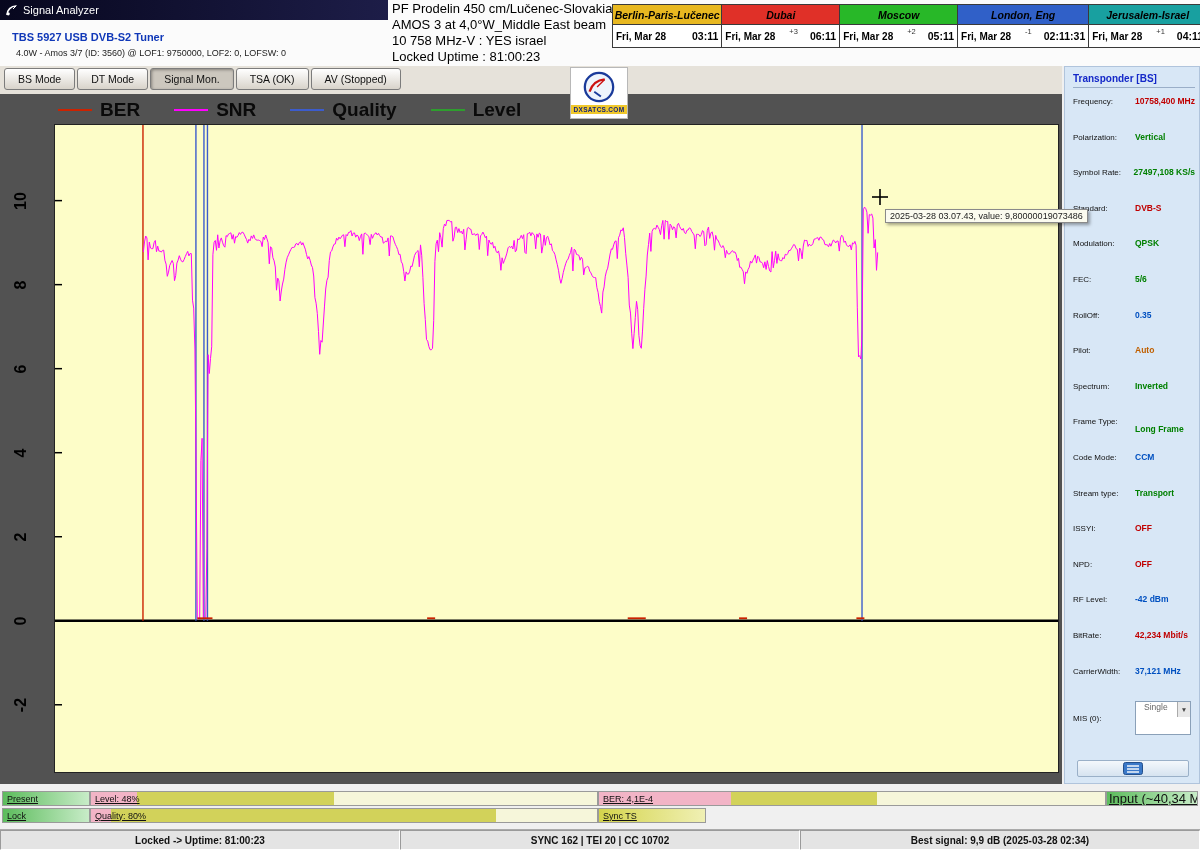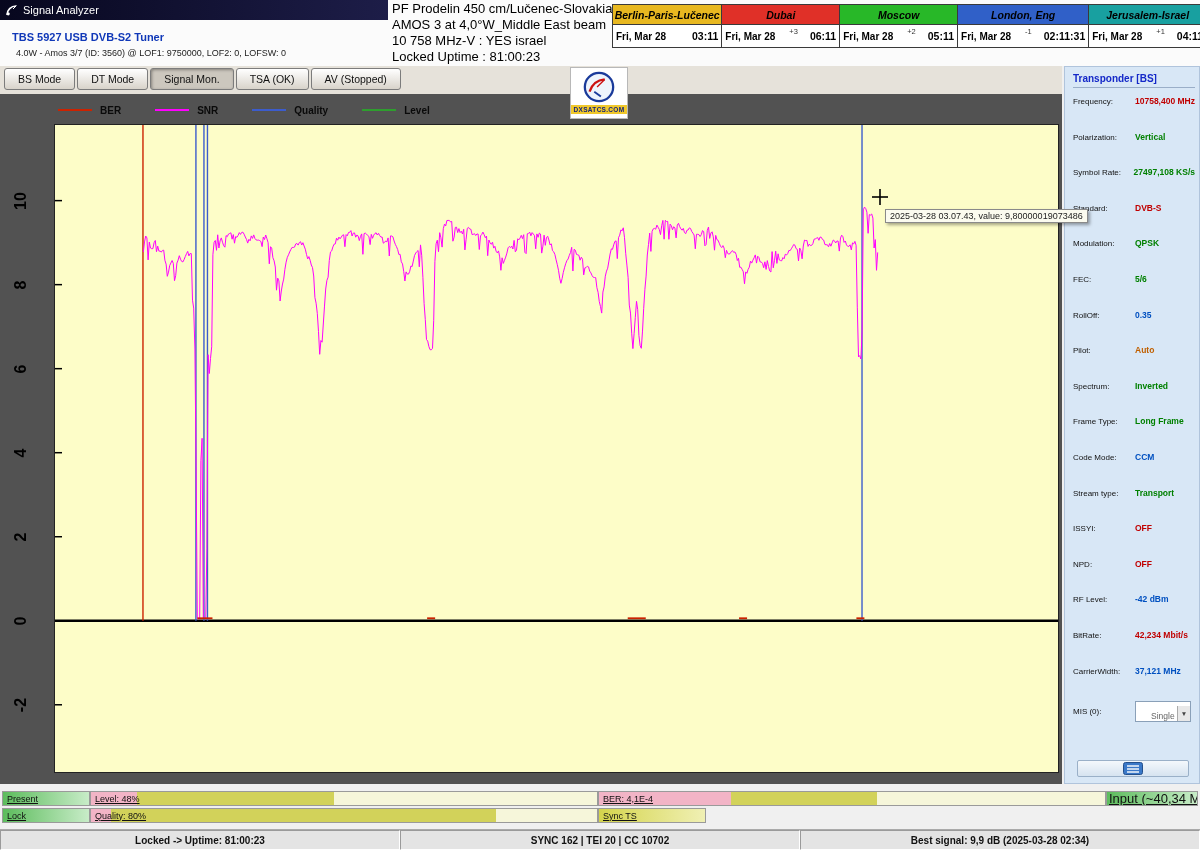--- a/index.html
+++ b/index.html
@@ -22,33 +22,33 @@
   .tabbar-bg{position:absolute;left:0;top:66px;width:1062px;height:28px;background:#e6e2da;}
   .tabs{position:absolute;left:4px;top:68px;display:flex;gap:2px;z-index:2;}
   .tab{font-size:10.5px;padding:4px 13px;border:1px solid #7c7c7c;border-radius:3px;background:linear-gradient(#ffffff,#d8d3ca);color:#111;white-space:nowrap;}
   .tab.active{background:#ccc7be;box-shadow:inset 1px 1px 3px rgba(0,0,0,0.35);}
   .logo{position:absolute;left:570px;top:67px;width:58px;height:52px;background:#fff;border:1px solid #b8b8b8;z-index:6;display:flex;flex-direction:column;align-items:center;padding-top:2px;}
   .logo-text{font-size:6.5px;font-weight:bold;color:#14247c;background:#f0c82c;padding:1px 3px;margin-top:1px;letter-spacing:0.3px;}
   .chart{position:absolute;left:0;top:94px;width:1062px;height:690px;background:#525252;}
   .legend{position:absolute;left:58px;top:7px;display:flex;align-items:center;height:18px;}
   .legend-item{display:flex;align-items:center;margin-right:34px;}
   .legend-line{width:34px;height:0;border-top:2px solid;}
-  .legend-label{margin-left:8px;font-size:10px;font-weight:bold;color:#0a0a0a;}
+  .legend-label{margin-left:8px;font-size:19px;font-weight:bold;color:#0a0a0a;}
   .plot{position:absolute;left:55px;top:31px;width:1003px;height:647px;background:#fdfdc8;box-shadow:0 0 0 1px #222;}
   .ylabel{position:absolute;width:26px;height:26px;display:flex;align-items:center;justify-content:center;transform:rotate(-90deg);font-size:16px;font-weight:bold;color:#000;}
   .tooltip{position:absolute;background:#fbfbef;border:1px solid #8a8a8a;box-shadow:2px 2px 3px rgba(0,0,0,0.35);font-size:9px;padding:1px 4px;white-space:nowrap;z-index:7;color:#222;}
   .panel{position:absolute;left:1064px;top:66px;width:136px;height:718px;background:#d8e7f6;border:1px solid #b0c4dc;padding:6px 4px 0 8px;}
   .panel-title{font-size:10px;font-weight:bold;color:#1428c8;border-bottom:1px solid #9aaec8;padding-bottom:3px;}
   .t-rows{margin-top:8px;}
   .t-row{height:35.6px;display:flex;align-items:flex-start;}
   .t-label{width:62px;font-size:8px;color:#111;padding-top:1px;white-space:nowrap;}
   .t-value{font-size:8.5px;font-weight:bold;white-space:nowrap;}
   .mis-row{display:flex;align-items:center;}
   .mis-label{font-size:8px;color:#111;width:62px;}
-  .mis-select{width:56px;height:21px;background:#fff;border:1px solid #8aa0b8;display:flex;align-items:flex-end;font-size:8.5px;color:#666;padding-left:15px;}
+  .mis-select{width:56px;height:34px;background:#fff;border:1px solid #8aa0b8;display:flex;align-items:flex-start;font-size:8.5px;color:#666;padding-left:8px;}
   .mis-arrow{margin-left:auto;width:13px;height:15px;background:#e8e8e8;border-left:1px solid #aaa;display:flex;align-items:center;justify-content:center;font-size:6.5px;color:#444;}
   .panel-btn{position:absolute;left:12px;bottom:6px;width:112px;height:17px;background:linear-gradient(#f4f8fc,#d6e3f0);border:1px solid #9ab0c8;border-radius:2px;display:flex;align-items:center;justify-content:center;}
   .statusrow{position:absolute;left:2px;width:1196px;height:15px;display:flex;}
   #status-row1{top:791px;}
   #status-row2{top:808px;}
   .seg{border:1px solid #9a9a9a;position:relative;font-size:9px;display:flex;align-items:center;overflow:hidden;}
   .seg-label{padding-left:4px;white-space:nowrap;position:relative;z-index:2;color:#111;text-decoration:underline;}
   .box-green{width:88px;background:linear-gradient(90deg,#5cbc5c,#c8ecc8);}
   .box-green2{width:92px;background:linear-gradient(90deg,#5cbc5c,#c8ecc8);}
   .box-green2 .seg-label{font-size:13px;padding-left:2px;}
@@ -231,21 +231,21 @@
       <div class="t-row">
         <span class="t-label">Pilot:</span>
         <span class="t-value" style="color: rgb(192, 96, 0);">Auto</span>
       </div>
       <div class="t-row">
         <span class="t-label">Spectrum:</span>
         <span class="t-value" style="color: rgb(0, 128, 0);">Inverted</span>
       </div>
       <div class="t-row">
         <span class="t-label">Frame Type:</span>
-        <span class="t-value" style="color: rgb(0, 128, 0);">Long Frame</span>
+        <span class="t-value" style="color: rgb(0, 128, 0); margin-top: 8px;">Long Frame</span>
       </div>
       <div class="t-row">
         <span class="t-label">Code Mode:</span>
         <span class="t-value" style="color: rgb(0, 80, 192);">CCM</span>
       </div>
       <div class="t-row">
         <span class="t-label">Stream type:</span>
         <span class="t-value" style="color: rgb(0, 128, 0);">Transport</span>
       </div>
       <div class="t-row">

